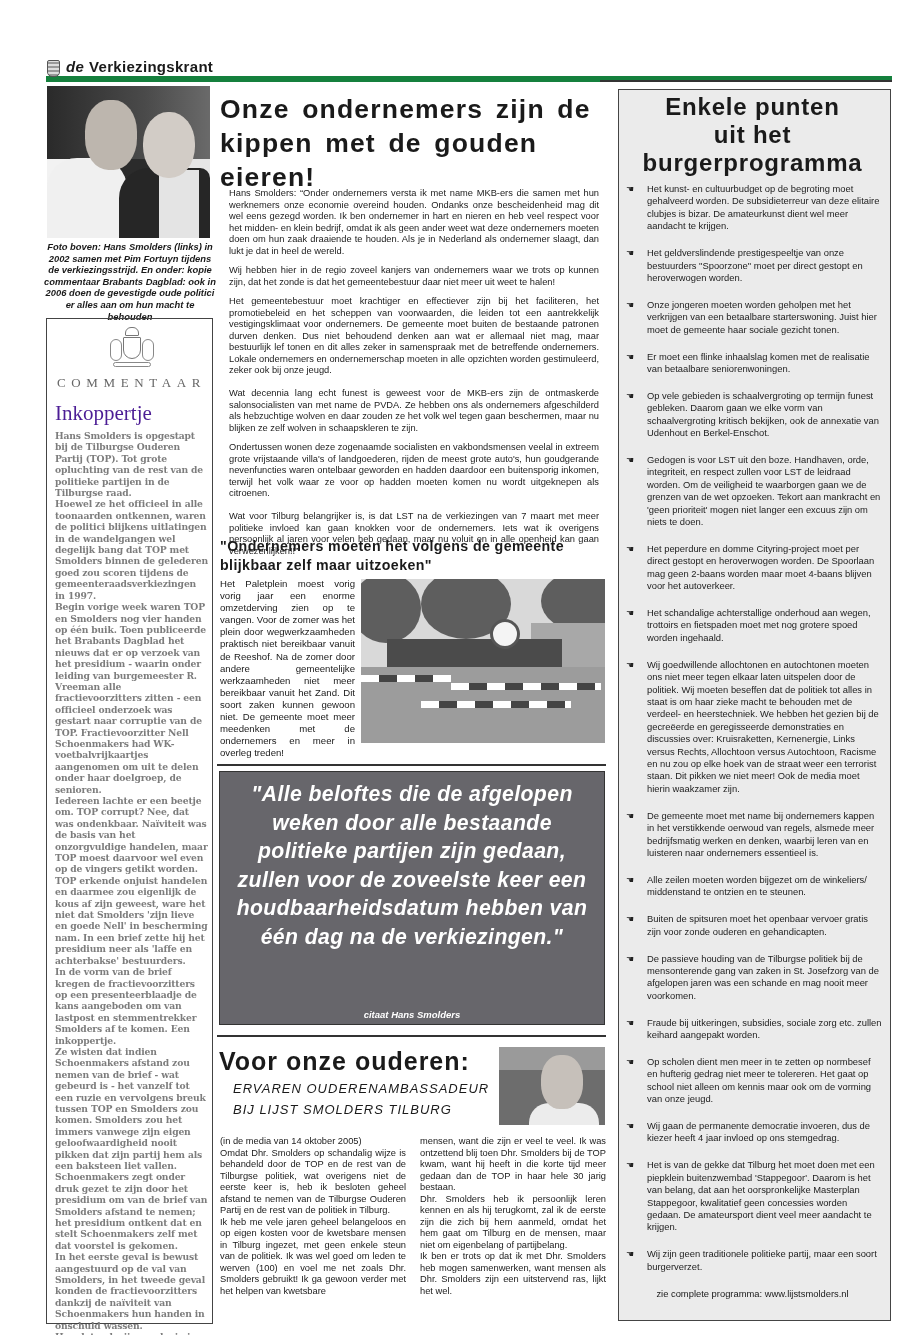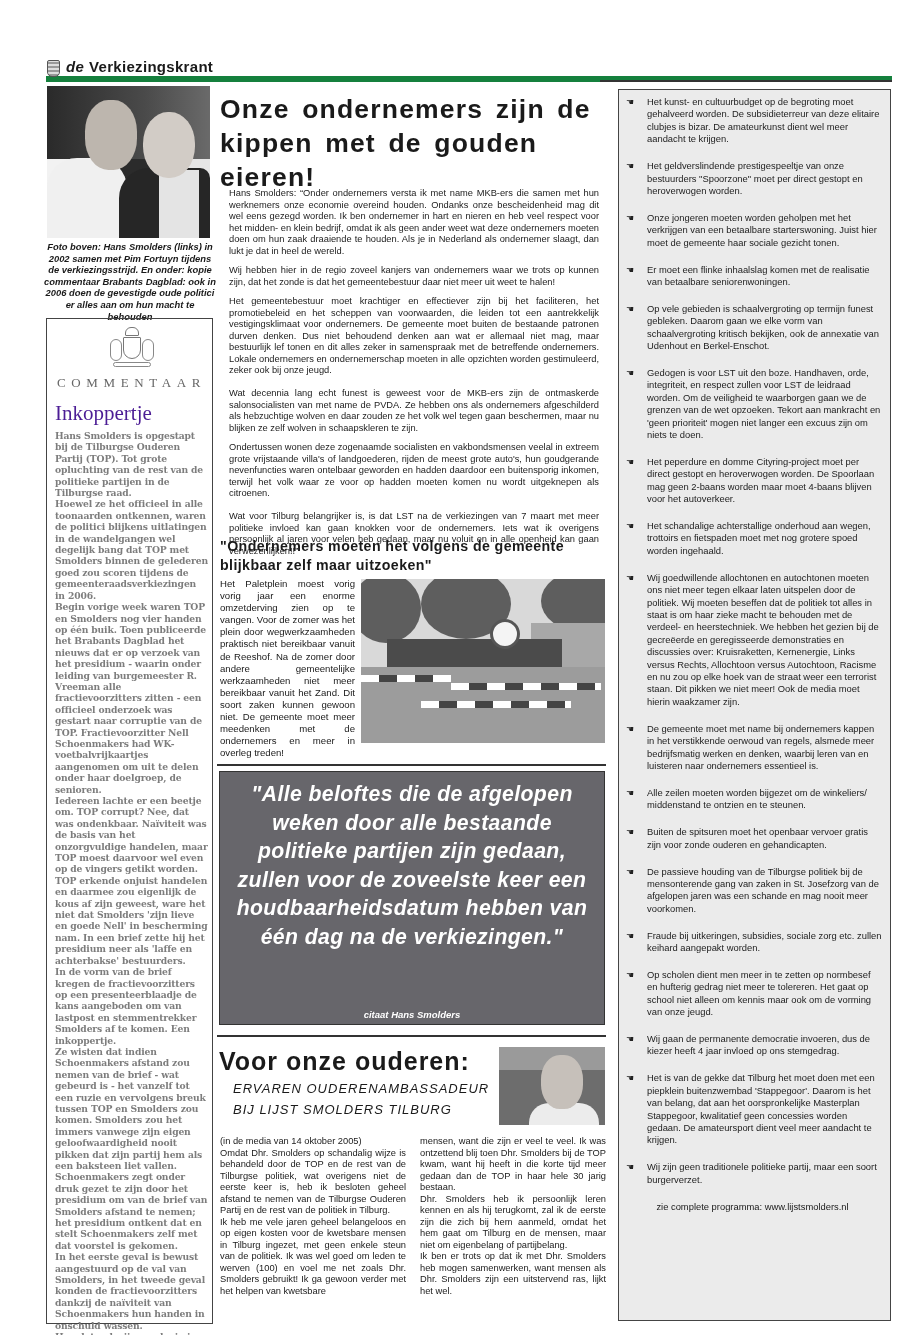--- a/index.html
+++ b/index.html
@@ -103,21 +103,21 @@
     <span class="crown"></span>
       <span class="shield"></span>
       <span class="lion-l"></span>
       <span class="lion-r"></span>
       <span class="ribbon"></span>
   </div>
   <div class="label">COMMENTAAR</div>
   <div class="headline">Inkoppertje</div>
   <div class="body">
     <p>Hans Smolders is opgestapt bij de Tilburgse Ouderen Partij (TOP). Tot grote opluchting van de rest van de politieke partijen in de Tilburgse raad.</p>
-    <p>Hoewel ze het officieel in alle toonaarden ontkennen, waren de politici blijkens uitlatingen in de wandelgangen wel degelijk bang dat TOP met Smolders binnen de gelederen goed zou scoren tijdens de gemeenteraadsverkiezingen in 2006.</p>
+    <p>Hoewel ze het officieel in alle toonaarden ontkennen, waren de politici blijkens uitlatingen in de wandelgangen wel degelijk bang dat TOP met Smolders binnen de gelederen goed zou scoren tijdens de gemeenteraadsverkiezingen in 1997.</p>
     <p>Begin vorige week waren TOP en Smolders nog vier handen op één buik. Toen publiceerde het Brabants Dagblad het nieuws dat er op verzoek van het presidium - waarin onder leiding van burgemeester R. Vreeman alle fractievoorzitters zitten - een officieel onderzoek was gestart naar corruptie van de TOP. Fractievoorzitter Nell Schoenmakers had WK-voetbalvrijkaartjes aangenomen om uit te delen onder haar doelgroep, de senioren.</p>
     <p>Iedereen lachte er een beetje om. TOP corrupt? Nee, dat was ondenkbaar. Naïviteit was de basis van het onzorgvuldige handelen, maar TOP moest daarvoor wel even op de vingers getikt worden.</p>
     <p>TOP erkende onjuist handelen en daarmee zou eigenlijk de kous af zijn geweest, ware het niet dat Smolders 'zijn lieve en goede Nell' in bescherming nam. In een brief zette hij het presidium neer als 'laffe en achterbakse' bestuurders.</p>
     <p>In de vorm van de brief kregen de fractievoorzitters op een presenteerblaadje de kans aangeboden om van lastpost en stemmentrekker Smolders af te komen. Een inkoppertje.</p>
     <p>Ze wisten dat indien Schoenmakers afstand zou nemen van de brief - wat gebeurd is - het vanzelf tot een ruzie en vervolgens breuk tussen TOP en Smolders zou komen. Smolders zou het immers vanwege zijn eigen geloofwaardigheid nooit pikken dat zijn partij hem als een baksteen liet vallen.</p>
     <p>Schoenmakers zegt onder druk gezet te zijn door het presidium om van de brief van Smolders afstand te nemen; het presidium ontkent dat en stelt Schoenmakers zelf met dat voorstel is gekomen.</p>
     <p>In het eerste geval is bewust aangestuurd op de val van Smolders, in het tweede geval konden de fractievoorzitters dankzij de naïviteit van Schoenmakers hun handen in onschuld wassen.</p>
     <p>Hoe dat ook zij: conclusie is dat TOP Smolders opgeofferd heeft voor de eigen positie in de raad.</p>
   </div>
 </div>
@@ -172,20 +172,25 @@
   </div>
   <div class="col">
     <p>mensen, want die zijn er veel te veel. Ik was ontzettend blij toen Dhr. Smolders bij de TOP kwam, want hij heeft in die korte tijd meer gedaan dan de TOP in haar hele 30 jarig bestaan.</p>
     <p>Dhr. Smolders heb ik persoonlijk leren kennen en als hij terugkomt, zal ik de eerste zijn die zich bij hem aanmeld, omdat het hem gaat om Tilburg en de mensen, maar niet om eigenbelang of partijbelang.</p>
     <p>Ik ben er trots op dat ik met Dhr. Smolders heb mogen samenwerken, want mensen als Dhr. Smolders zijn een uitstervend ras, lijkt het wel.</p>
   </div>
 </div>
 
 <div class="right-rule"></div>
 <div class="programma">
+  <h2>
+    <div>Enkele punten</div>
+    <div>uit het</div>
+    <div>burgerprogramma</div>
+  </h2>
   <ul>
     <li><span class="bullet">☚</span><span>Het kunst- en cultuurbudget op de begroting moet gehalveerd worden. De subsidieterreur van deze elitaire clubjes is bizar. De amateurkunst dient wel meer aandacht te krijgen.</span></li>
     <li><span class="bullet">☚</span><span>Het geldverslindende prestigespeeltje van onze bestuurders "Spoorzone" moet per direct gestopt en heroverwogen worden.</span></li>
     <li><span class="bullet">☚</span><span>Onze jongeren moeten worden geholpen met het verkrijgen van een betaalbare starterswoning. Juist hier moet de gemeente haar sociale gezicht tonen.</span></li>
     <li><span class="bullet">☚</span><span>Er moet een flinke inhaalslag komen met de realisatie van betaalbare seniorenwoningen.</span></li>
     <li><span class="bullet">☚</span><span>Op vele gebieden is schaalvergroting op termijn funest gebleken. Daarom gaan we elke vorm van schaalvergroting kritisch bekijken, ook de annexatie van Udenhout en Berkel-Enschot.</span></li>
     <li><span class="bullet">☚</span><span>Gedogen is voor LST uit den boze. Handhaven, orde, integriteit, en respect zullen voor LST de leidraad worden. Om de veiligheid te waarborgen gaan we de grenzen van de wet opzoeken. Tekort aan mankracht en 'geen prioriteit' mogen niet langer een excuus zijn om niets te doen.</span></li>
     <li><span class="bullet">☚</span><span>Het peperdure en domme Cityring-project moet per direct gestopt en heroverwogen worden. De Spoorlaan mag geen 2-baans worden maar moet 4-baans blijven voor het autoverkeer.</span></li>
     <li><span class="bullet">☚</span><span>Het schandalige achterstallige onderhoud aan wegen, trottoirs en fietspaden moet met nog grotere spoed worden ingehaald.</span></li>
     <li><span class="bullet">☚</span><span>Wij goedwillende allochtonen en autochtonen moeten ons niet meer tegen elkaar laten uitspelen door de politiek. Wij moeten beseffen dat de politiek tot alles in staat is om haar zieke macht te behouden met de verdeel- en heerstechniek. We hebben het gezien bij de gecreëerde en geregisseerde demonstraties en discussies over: Kruisraketten, Kernenergie, Links versus Rechts, Allochtoon versus Autochtoon, Racisme en nu zou op elke hoek van de straat weer een terrorist staan. Dit pikken we niet meer! Ook de media moet hierin waakzamer zijn.</span></li>

